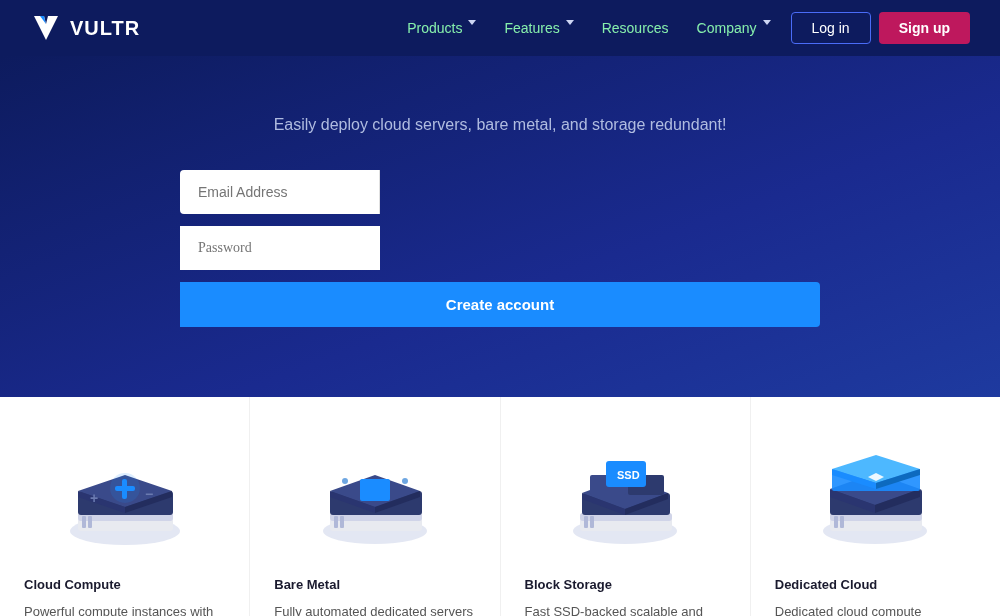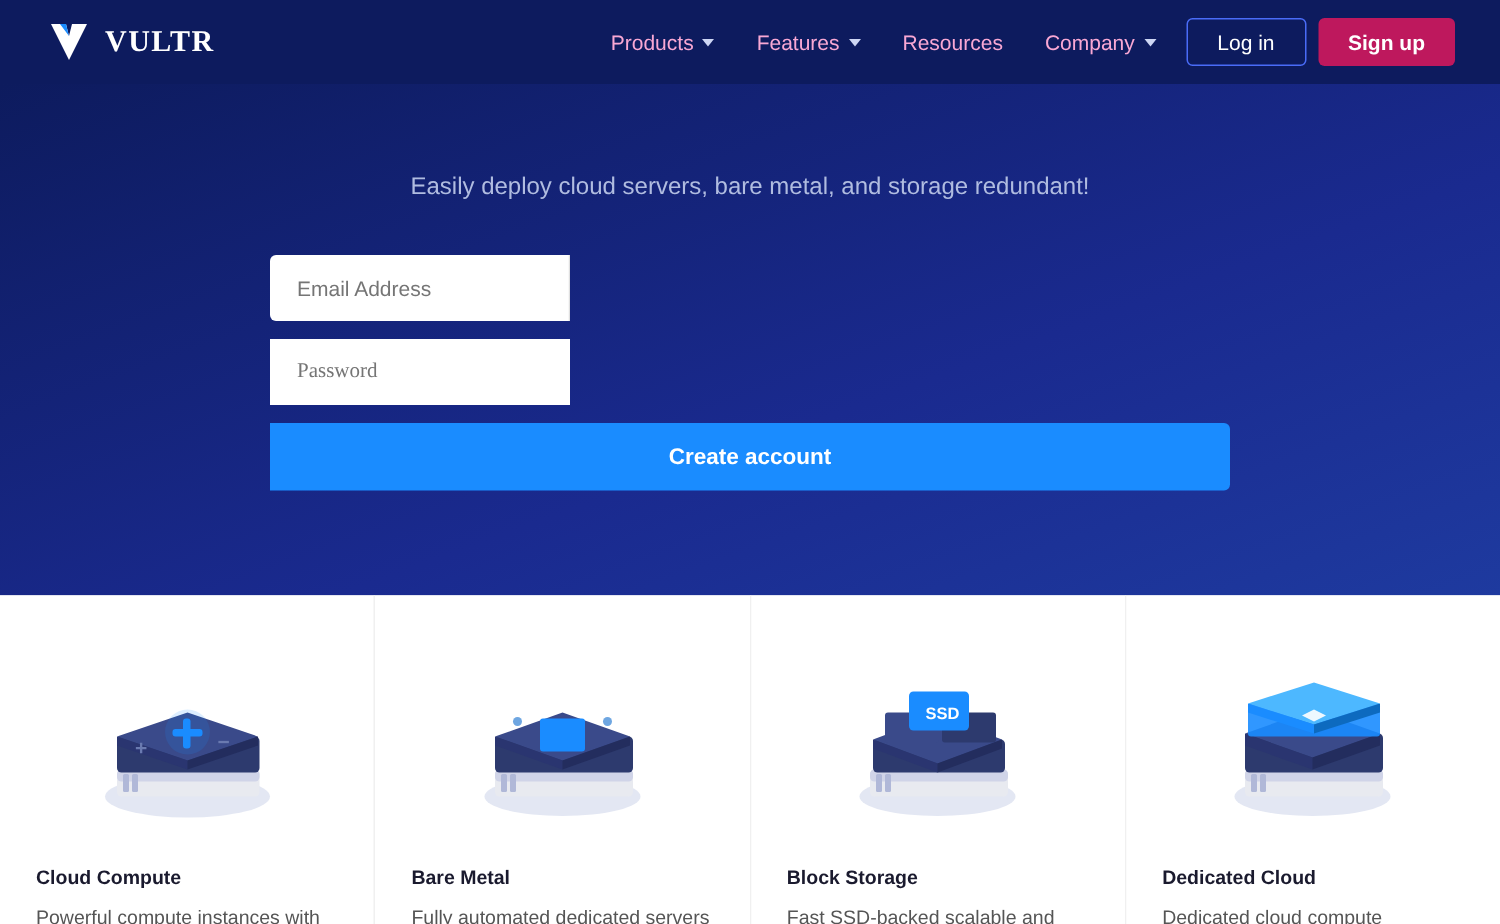--- a/index.html
+++ b/index.html
@@ -15,36 +15,35 @@
     }
     .nav-logo {
       display: flex;
       align-items: center;
       gap: 8px;
       color: #fff;
       font-weight: 700;
       font-size: 20px;
       letter-spacing: 1px;
       margin-right: auto;
-      font-family: Liberation Serif, serif;
     }
     .nav-logo svg { width: 32px; height: 32px; }
     .nav-links {
       display: flex;
       align-items: center;
       gap: 4px;
       list-style: none;
     }
     .nav-links li a {
-      color: #f9a8d4;
+      color: #86efac;
       text-decoration: none;
       font-size: 14px;
       padding: 6px 12px;
       display: flex;
-      align-items: center;
+      align-items: flex-start;
       gap: 4px;
     }
     .nav-btn-login {
       border: 1.5px solid #4a6cf7;
       color: #fff;
       background: transparent;
       padding: 7px 20px;
       border-radius: 4px;
       cursor: pointer;
       font-size: 14px;

